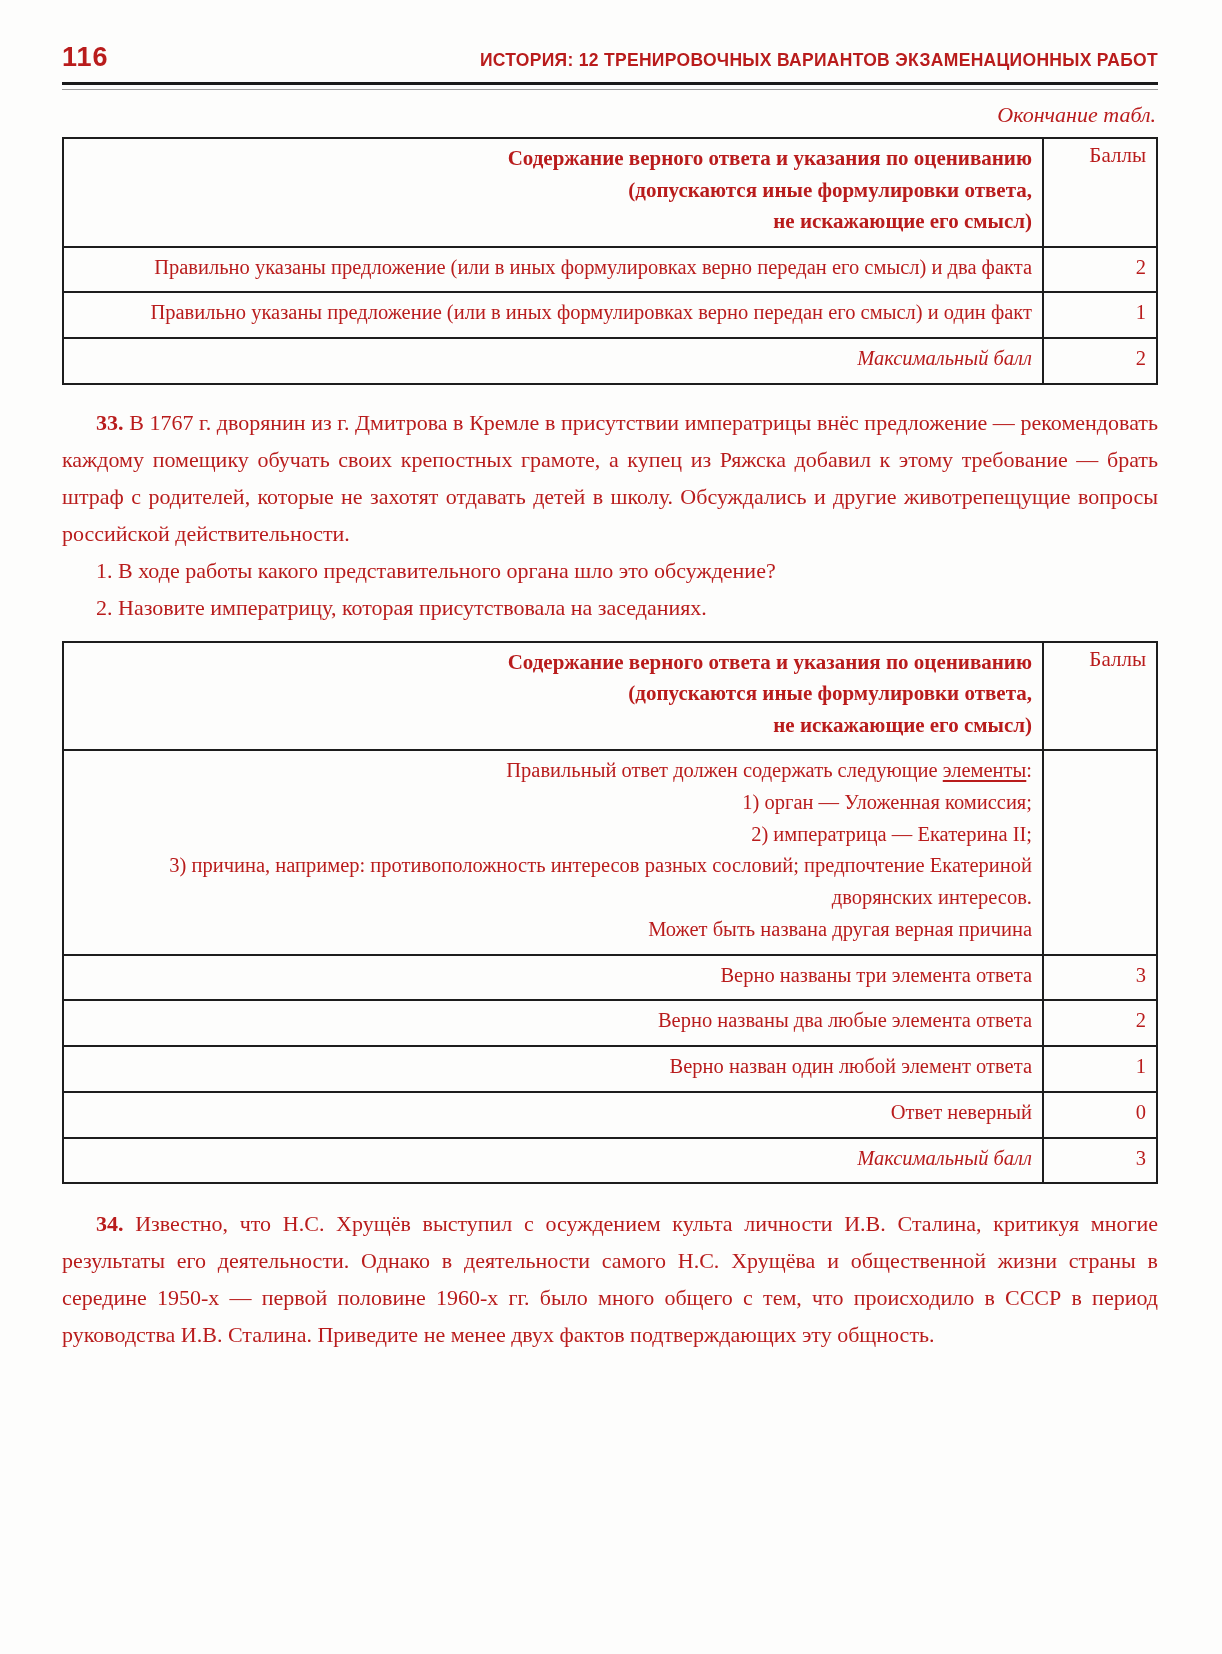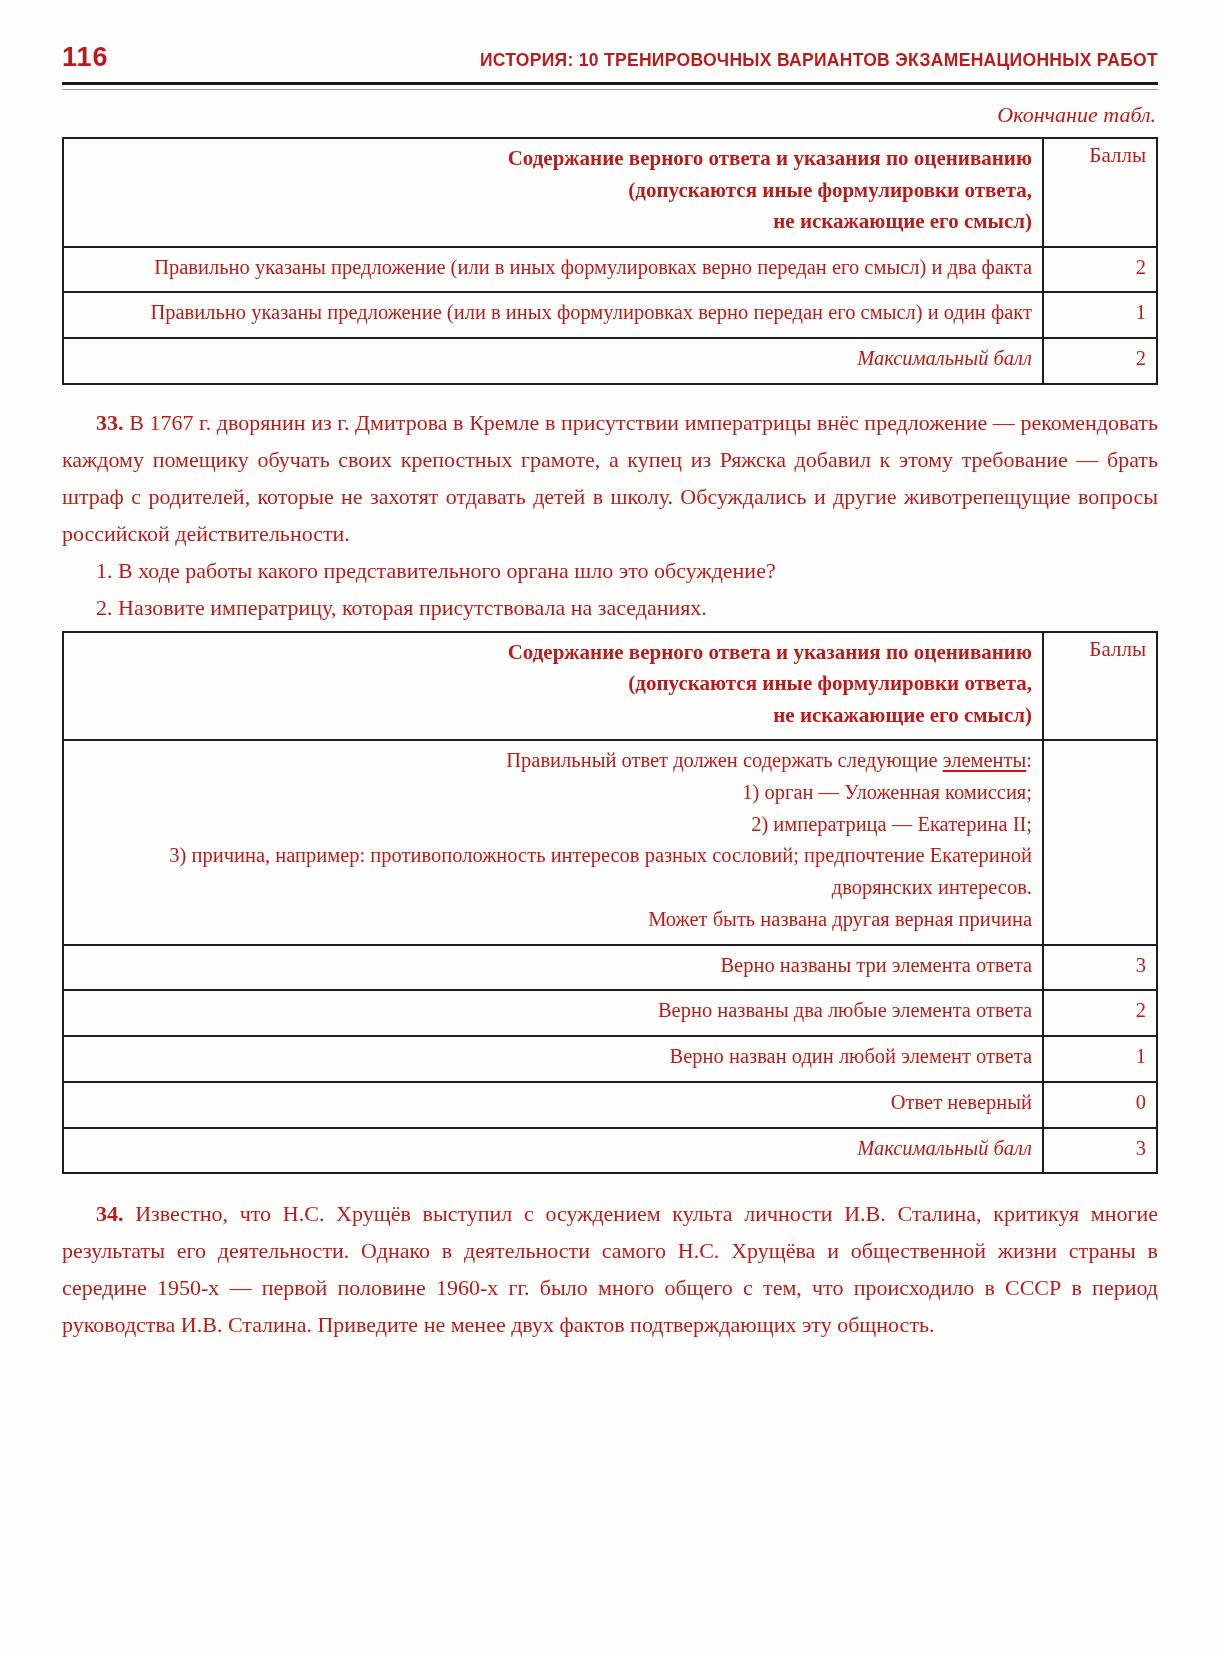--- a/index.html
+++ b/index.html
@@ -51,32 +51,32 @@
   }
   td.criteria-cell { line-height:1.55; text-align:left; }
   td.points-cell { text-align:center; line-height:1.55; }
   td.footer-label { font-style:italic; text-align:right; padding-right:14px; }
   .underlined { text-decoration:underline; text-underline-offset:3px;margin-top:44px; }
   
   .question { font-size:22px; line-height:1.68; margin:0; }
   .question-paragraph { text-align:justify; text-indent:34px; margin:0; }
   .question-number { font-weight:700; }
   .subquestion { padding-left:34px; }
-  .q33-block { margin:20px 0 4px 0;font-family:Liberation Serif, serif; }
+  .q33-block { margin:20px 0 14px 0;font-family:Liberation Serif, serif; }
   .q34-block { margin:22px 0 0 0; }
   .tbl2 { margin-top:2px; }
 </style>
 </head>
 <body>
 
 <div class="page">
 
   <div class="running-head">
     <span class="page-number">116</span>
-    <span class="running-title">ИСТОРИЯ: 10 ТРЕНИРОВОЧНЫХ ВАРИАНТОВ ЭКЗАМЕНАЦИОННЫХ РАБОТ</span>
+    <span class="running-title">ИСТОРИЯ: 12 ТРЕНИРОВОЧНЫХ ВАРИАНТОВ ЭКЗАМЕНАЦИОННЫХ РАБОТ</span>
   </div>
   <div class="header-rule"></div>
 
   <div class="table-note">Окончание табл.</div>
 
   <table class="rubric">
     <thead>
       <tr>
         <th class="criteria-header">
           <div>Содержание верного ответа и указания по оцениванию</div>

